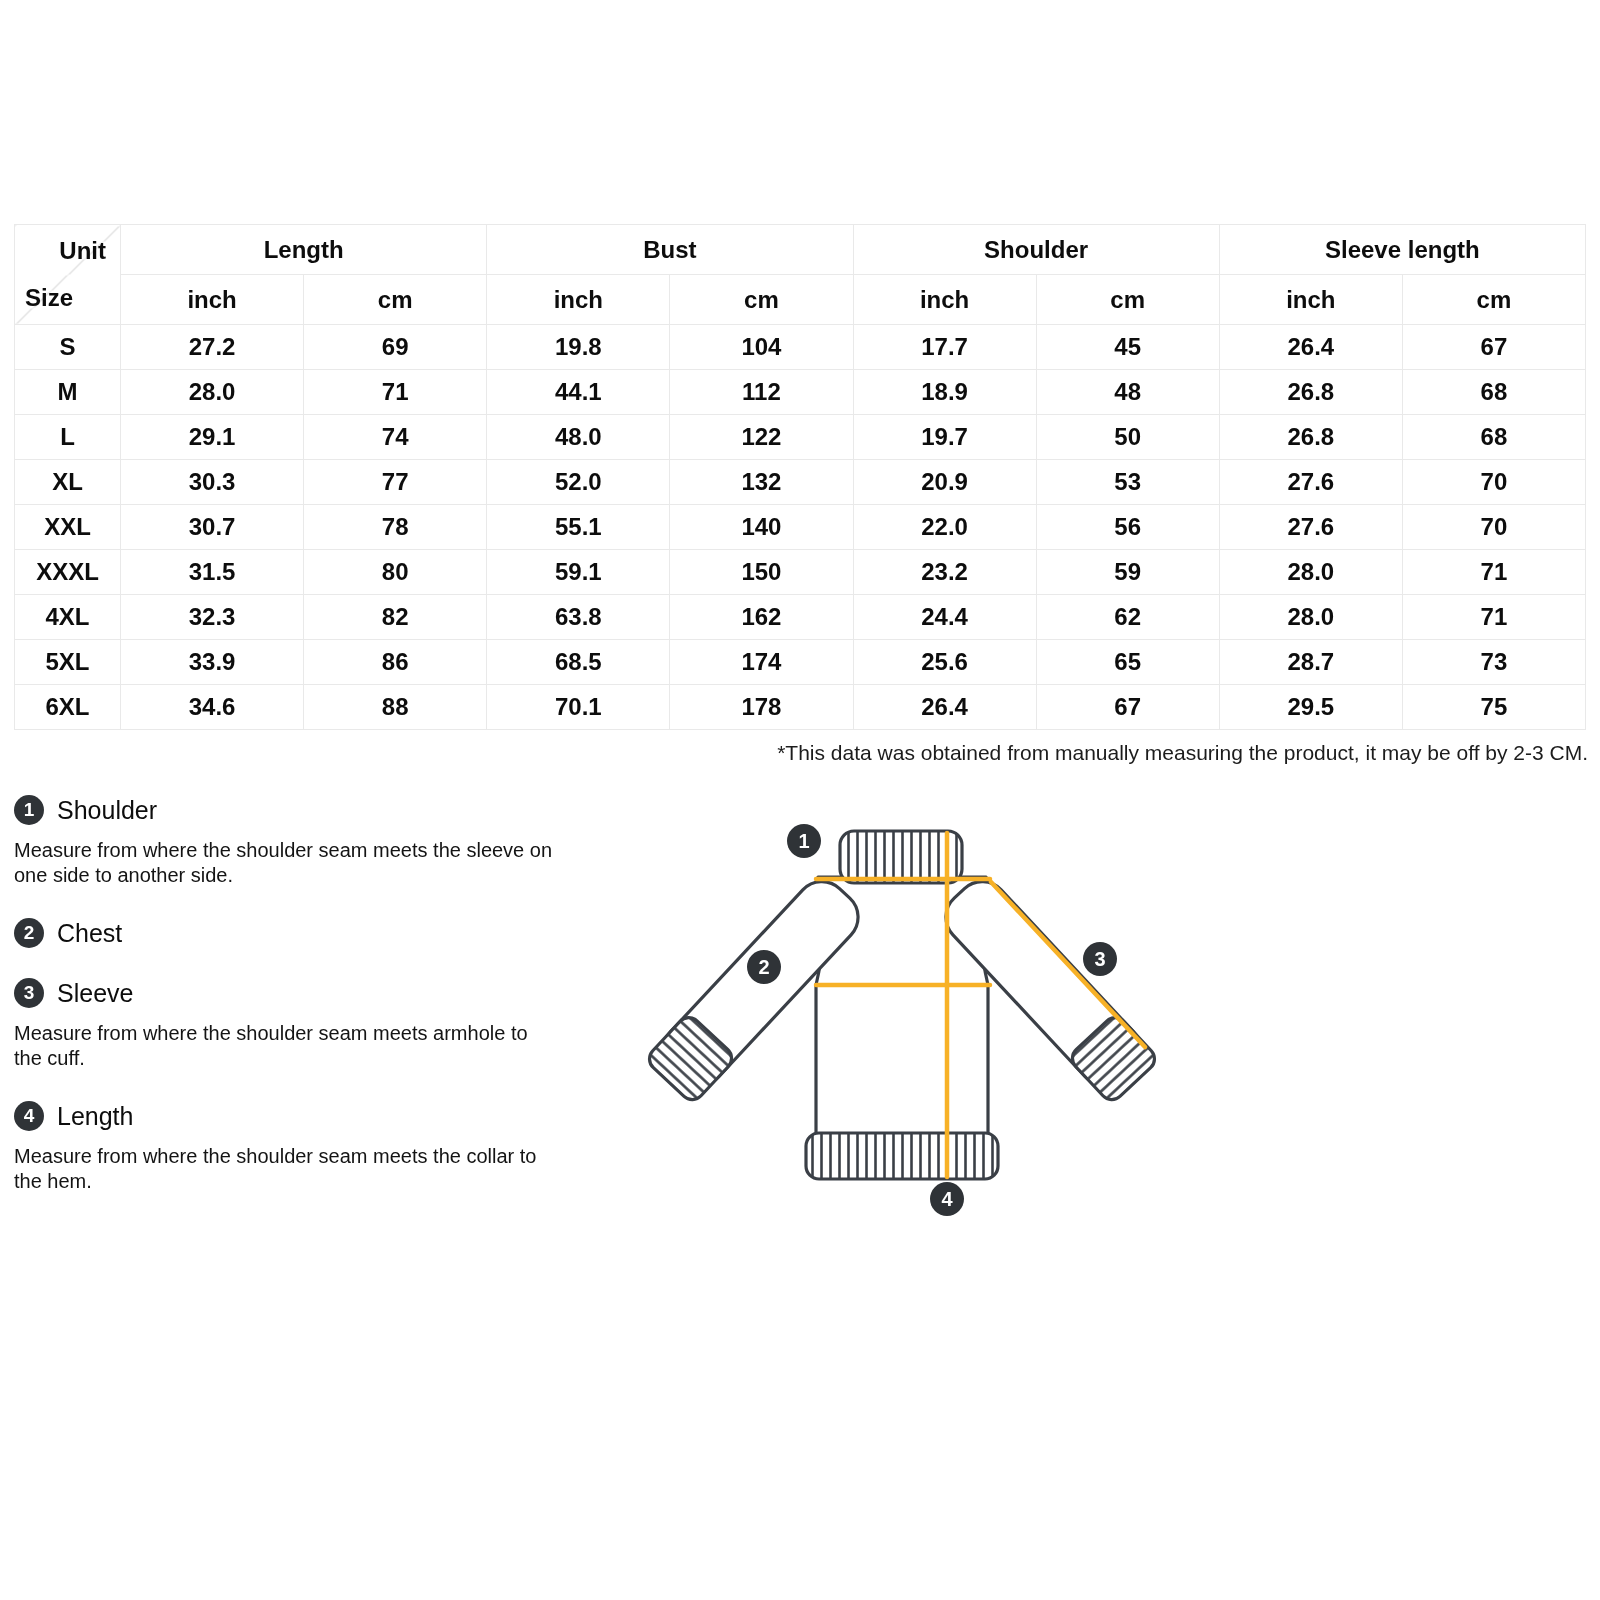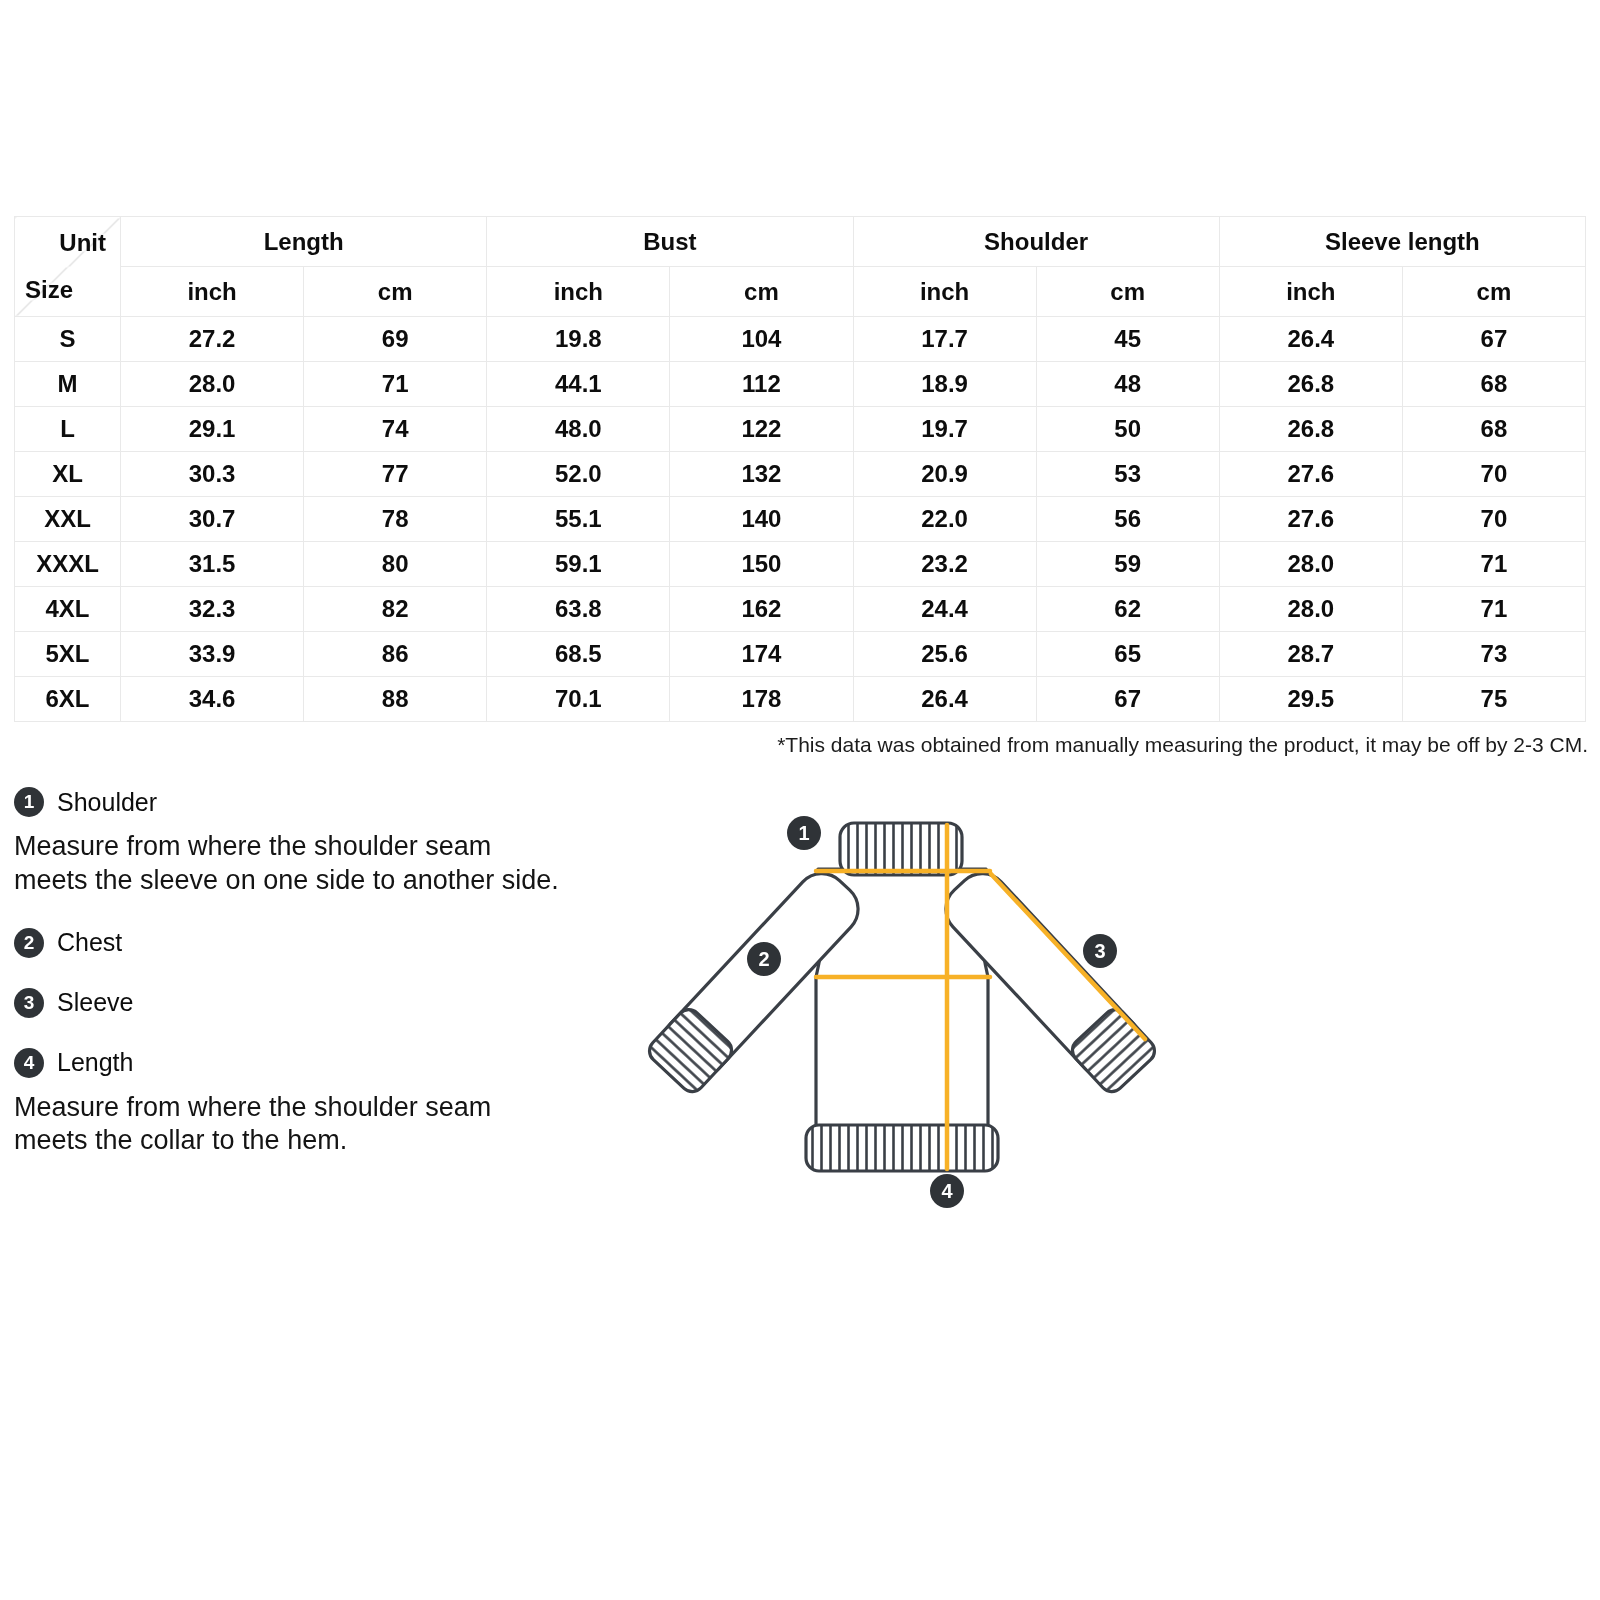--- a/index.html
+++ b/index.html
@@ -4,21 +4,21 @@
 <style>
   * { box-sizing: border-box; margin: 0; padding: 0; }
   html, body { background: #ffffff; }
   body {
     width: 1600px; height: 1600px;
     font-family: "Liberation Sans", "DejaVu Sans", sans-serif;
     color: #111;
     position: relative;
     overflow: hidden;
   }
-  .page { position: absolute; left: 14px; top: 216px; width: 1574px; }
+  .page { position: absolute; left: 14px; top: 224px; width: 1574px; }
 
   
   table.size-table {
     border-collapse: collapse;
     table-layout: fixed;
     width: 1572px;
   }
   .size-table th, .size-table td {
     border: 1px solid #e9e9e9;
     text-align: center;
@@ -65,21 +65,21 @@
   .step-badge {
     width: 30px; height: 30px; border-radius: 50%;
     background: #2f3337; color: #fff;
     font-size: 19px; font-weight: bold;
     display: inline-flex; align-items: center; justify-content: center;
     flex: none;
   }
   .step-title { margin-left: 13px; font-size: 25px; font-weight: 400; color: #0d0d0d; }
   .step-desc {
     margin-top: 13px;
-    font-size: 27px; line-height: 1.25;
+    font-size: 20px; line-height: 1.25;
     color: #141414; font-weight: 400;
     max-width: 545px;
   }
   .diagram-col { flex: none; margin-left: 18px; margin-top: 14px; }
 </style>
 </head>
 <body>
 
 <div class="page">
 
@@ -239,20 +239,21 @@
           <span class="step-badge">2</span>
           <span class="step-title">Chest</span>
         </div>
       </div>
 
       <div class="step">
         <div class="step-head">
           <span class="step-badge">3</span>
           <span class="step-title">Sleeve</span>
         </div>
+        <p class="step-desc">Measure from where the shoulder seam meets armhole to the cuff.</p>
       </div>
 
       <div class="step">
         <div class="step-head">
           <span class="step-badge">4</span>
           <span class="step-title">Length</span>
         </div>
         <p class="step-desc">Measure from where the shoulder seam meets the collar to the hem.</p>
       </div>
 

